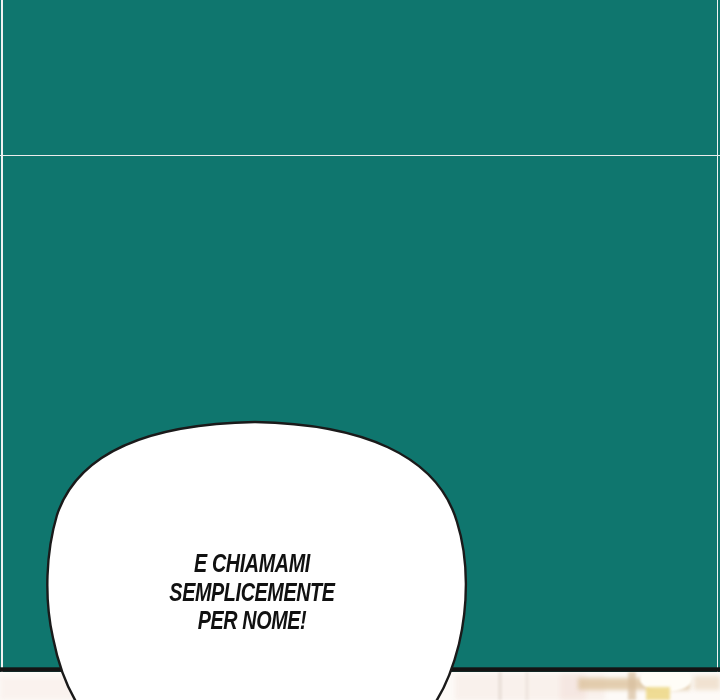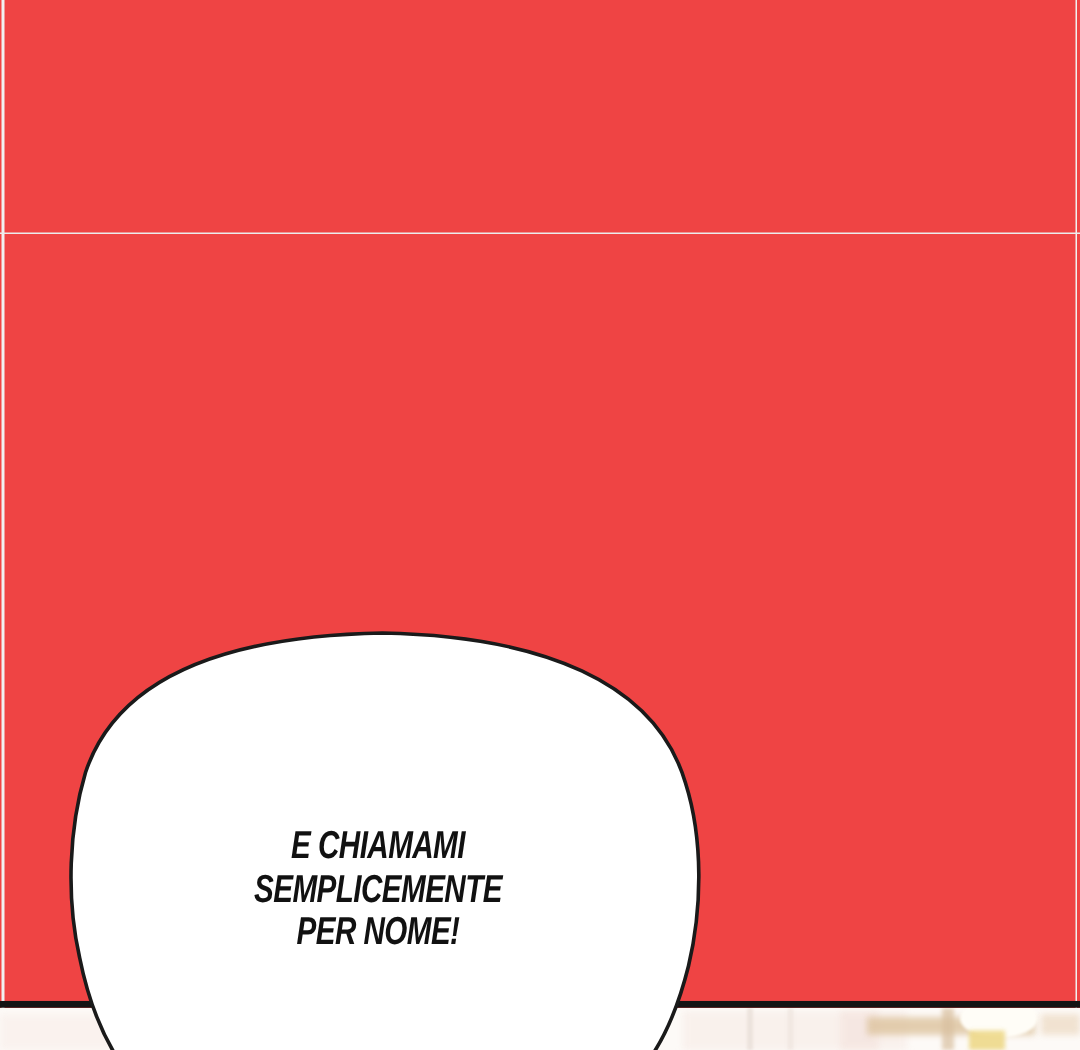--- a/index.html
+++ b/index.html
@@ -6,21 +6,21 @@
   body{
     width:720px;height:700px;
     background:#ffffff;
     overflow:hidden;
     position:relative;
     font-family:"Liberation Sans",sans-serif;
   }
   .page{
     position:absolute;inset:0;
     width:720px;height:700px;
-    background:#ef4444;
+    background:#0f766e;
   }
   
   .edge{
     position:absolute;top:0;bottom:0;width:1.5px;
     background:#f1f1f1;
   }
   .edge-left{left:1px;}
   .edge-right{left:716.5px;}
   
   .divider{

